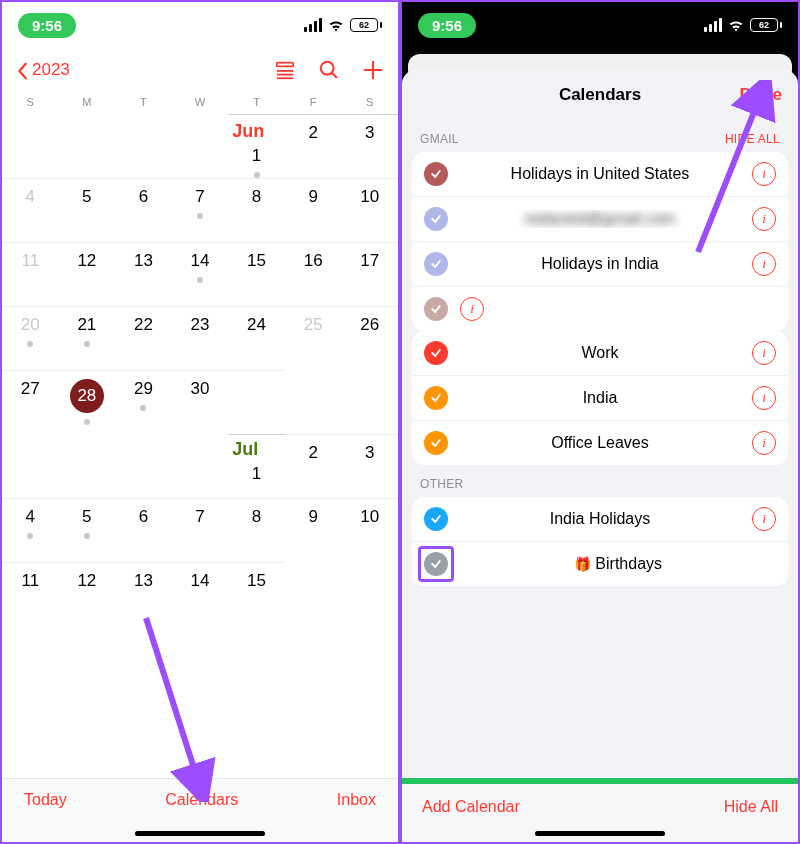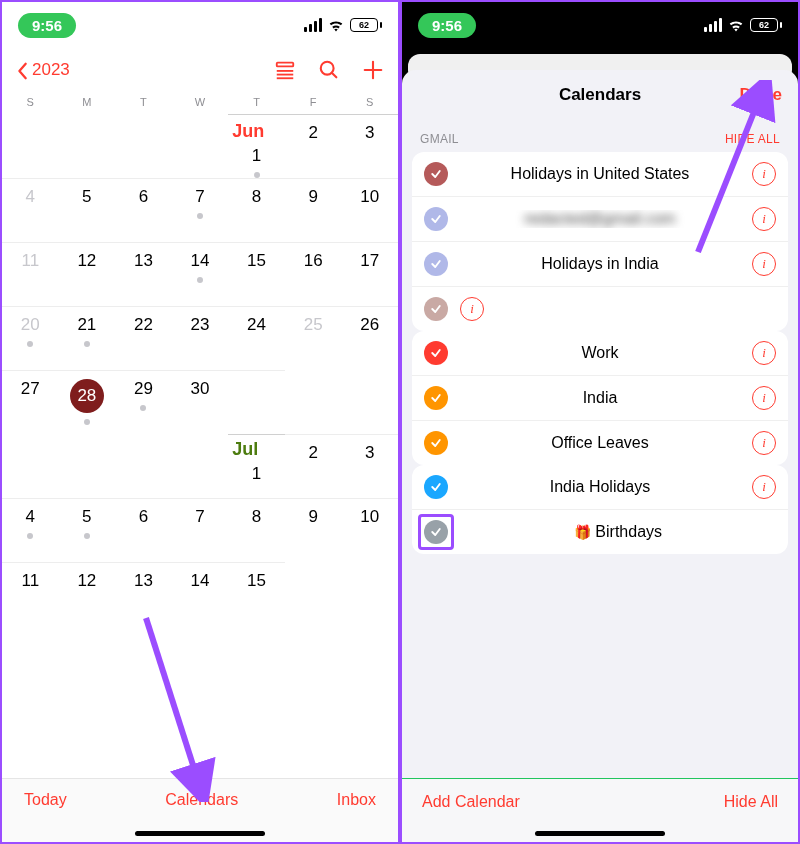--- a/index.html
+++ b/index.html
@@ -62,21 +62,21 @@
   .check { width:24px; height:24px; border-radius:50%; display:flex; align-items:center; justify-content:center; flex-shrink:0; }
   .check svg { width:12px; height:12px; }
   .row-main { flex:1; overflow:hidden; }
   .row-title { font-size:16px; color:#000; }
   .row-sub { font-size:12px; color:#8e8e93; margin-top:2px; }
   .info-btn { width:24px; height:24px; border:1.6px solid #ff3b30; border-radius:50%; color:#ff3b30; display:flex; align-items:center; justify-content:center; font-size:13px; font-family:Georgia,serif; font-style:italic; flex-shrink:0; }
   .blurred { filter: blur(4px); color:#444; }
   .highlight-box { position:absolute; border:3px solid #9b4dff; border-radius:4px; pointer-events:none; }
   .gift-ico { color:#ff3b30; margin-right:4px; font-size:14px; }
 
-  .sheet-bottom { position:absolute; bottom:0; left:0; right:0; height:64px; border-top:1px solid #22c55e; background:#f7f7f9; display:flex; align-items:flex-start; justify-content:space-between; padding:14px 20px 0; color:#ff3b30; font-size:16px; }
+  .sheet-bottom { position:absolute; bottom:0; left:0; right:0; height:64px; border-top:6px solid #22c55e; background:#f7f7f9; display:flex; align-items:flex-start; justify-content:space-between; padding:14px 20px 0; color:#ff3b30; font-size:16px; }
 </style>
 </head>
 <body>
 
 <div class="stage">
 
   <div class="phone phone-left">
     <div class="status-bar status-black">
       <div class="status-left">
           <div class="time-pill">9:56</div>
@@ -408,20 +408,23 @@
                   <svg viewBox="0 0 16 16" fill="none" stroke="#fff" stroke-width="2.5" stroke-linecap="round" stroke-linejoin="round">
                     <polyline points="3,8 7,12 13,4"></polyline>
                   </svg>
                 </div>
                 <div class="row-main">
                   <div class="row-title"><span>Office Leaves</span></div>
                 </div>
                 <div class="info-btn">i</div>
               </div>
             </div>
+            <div class="section-header">
+              <span>OTHER</span>
+            </div>
             <div class="card">
               <div class="row">
                 <div class="check" style="background: rgb(26, 167, 255);">
                   <svg viewBox="0 0 16 16" fill="none" stroke="#fff" stroke-width="2.5" stroke-linecap="round" stroke-linejoin="round">
                     <polyline points="3,8 7,12 13,4"></polyline>
                   </svg>
                 </div>
                 <div class="row-main">
                   <div class="row-title"><span>India Holidays</span></div>
                 </div>

